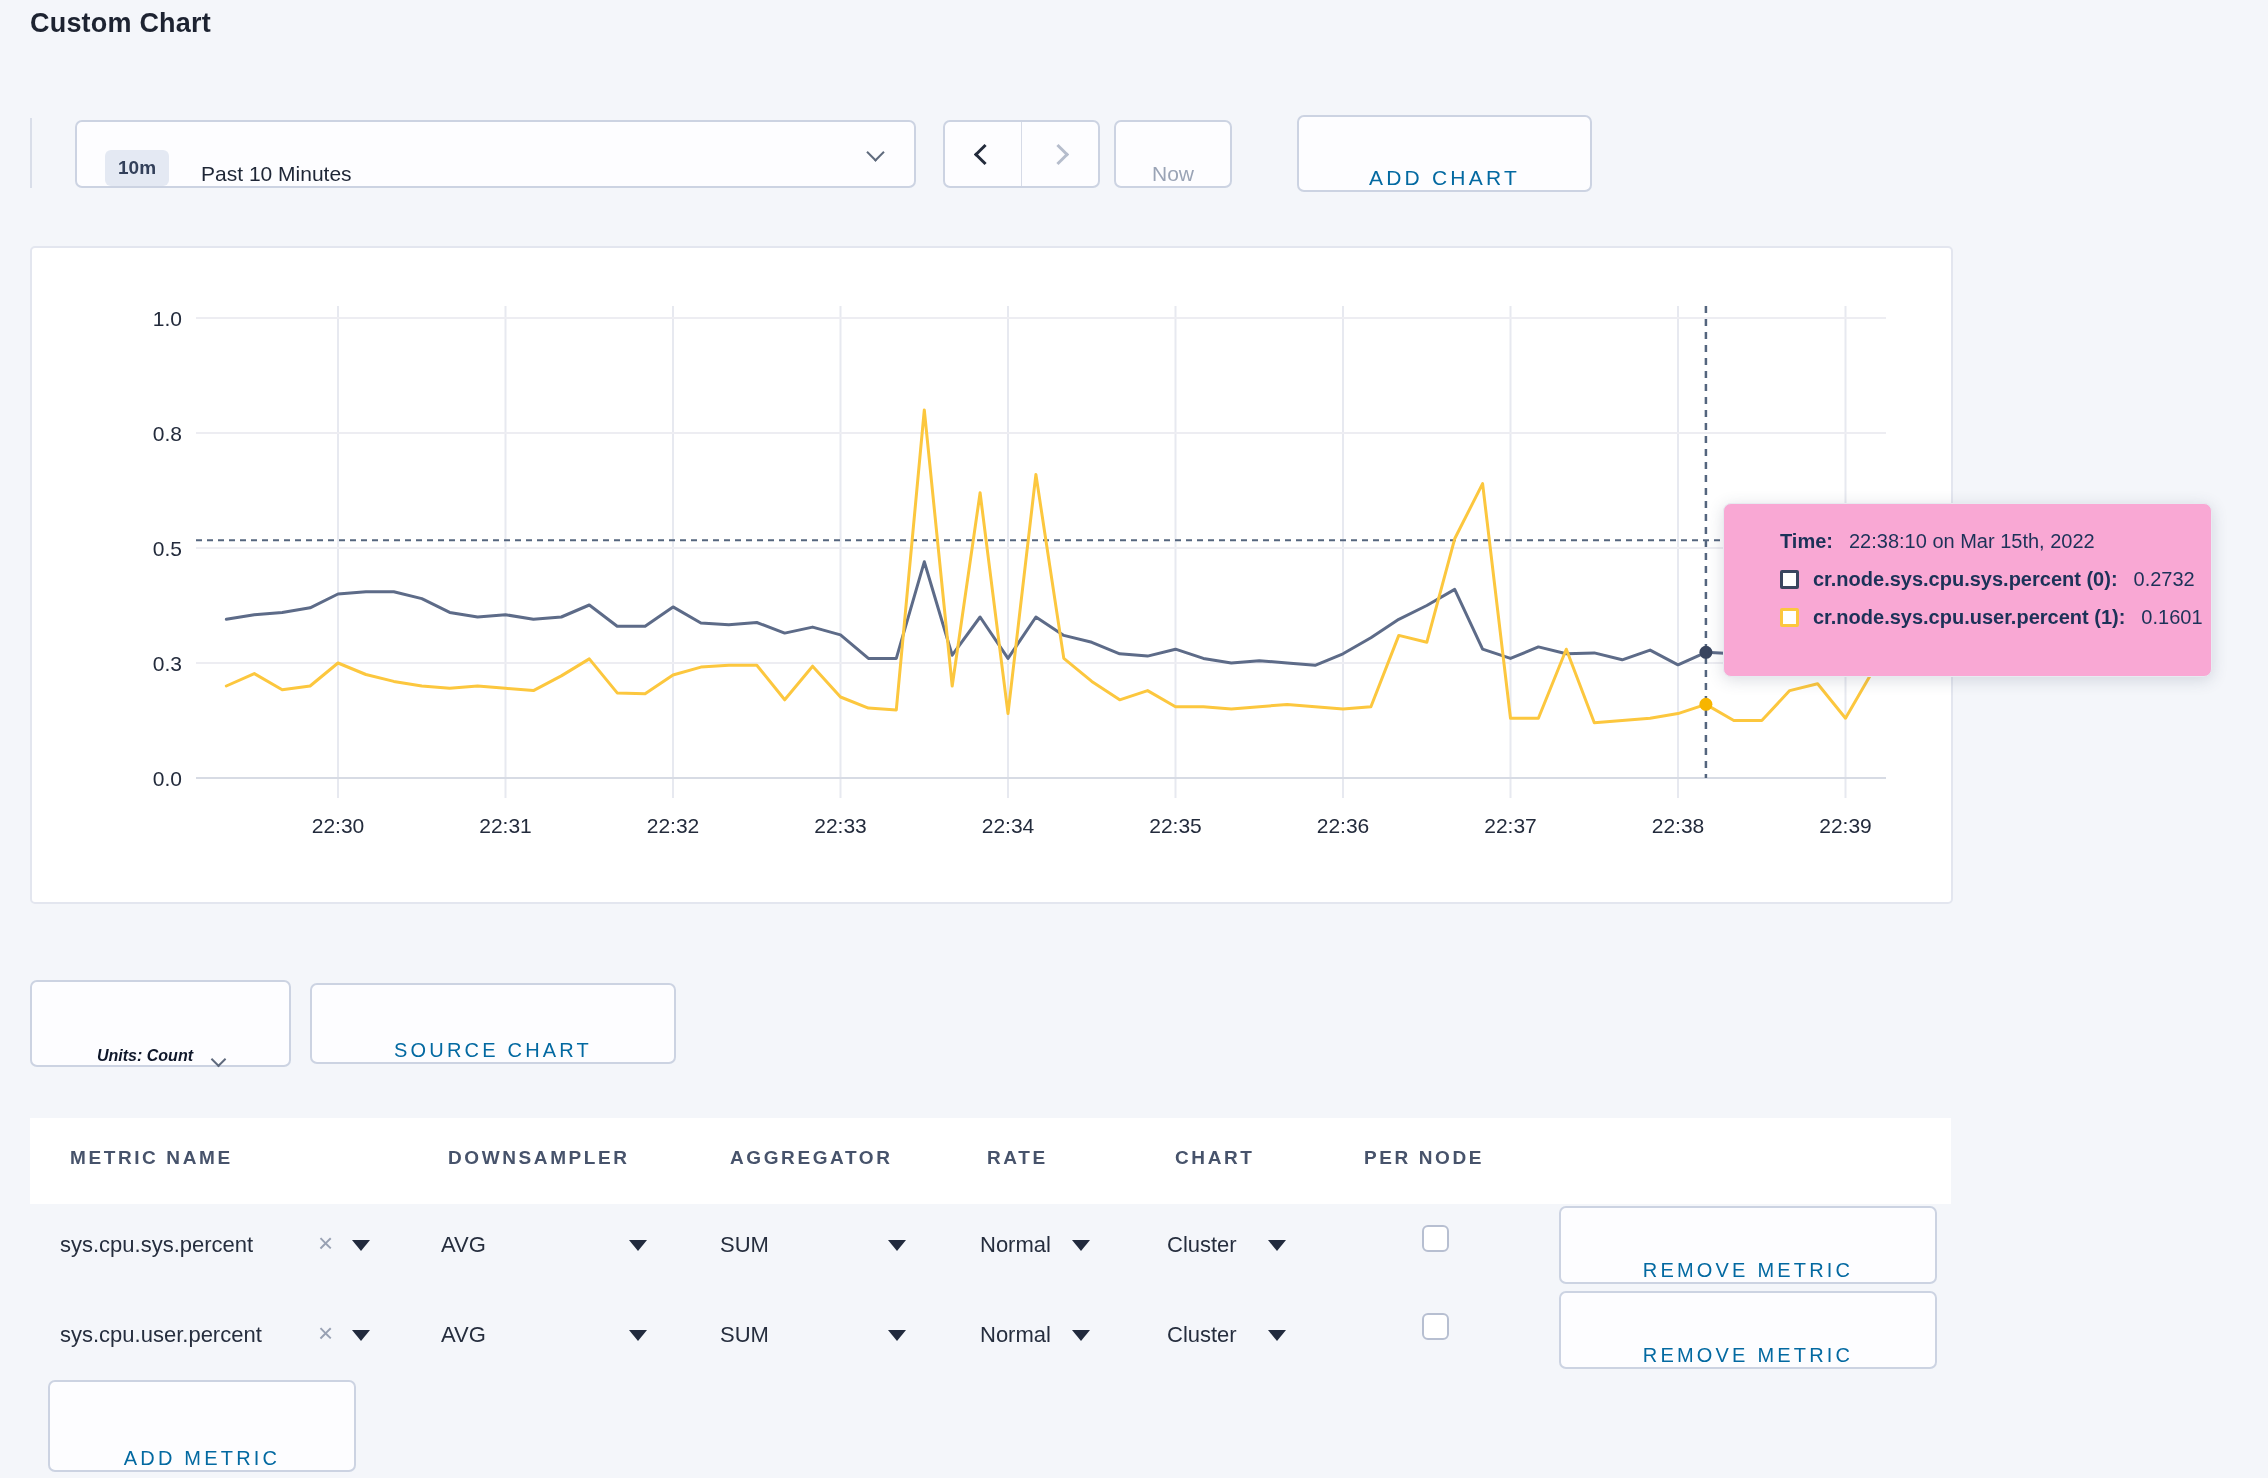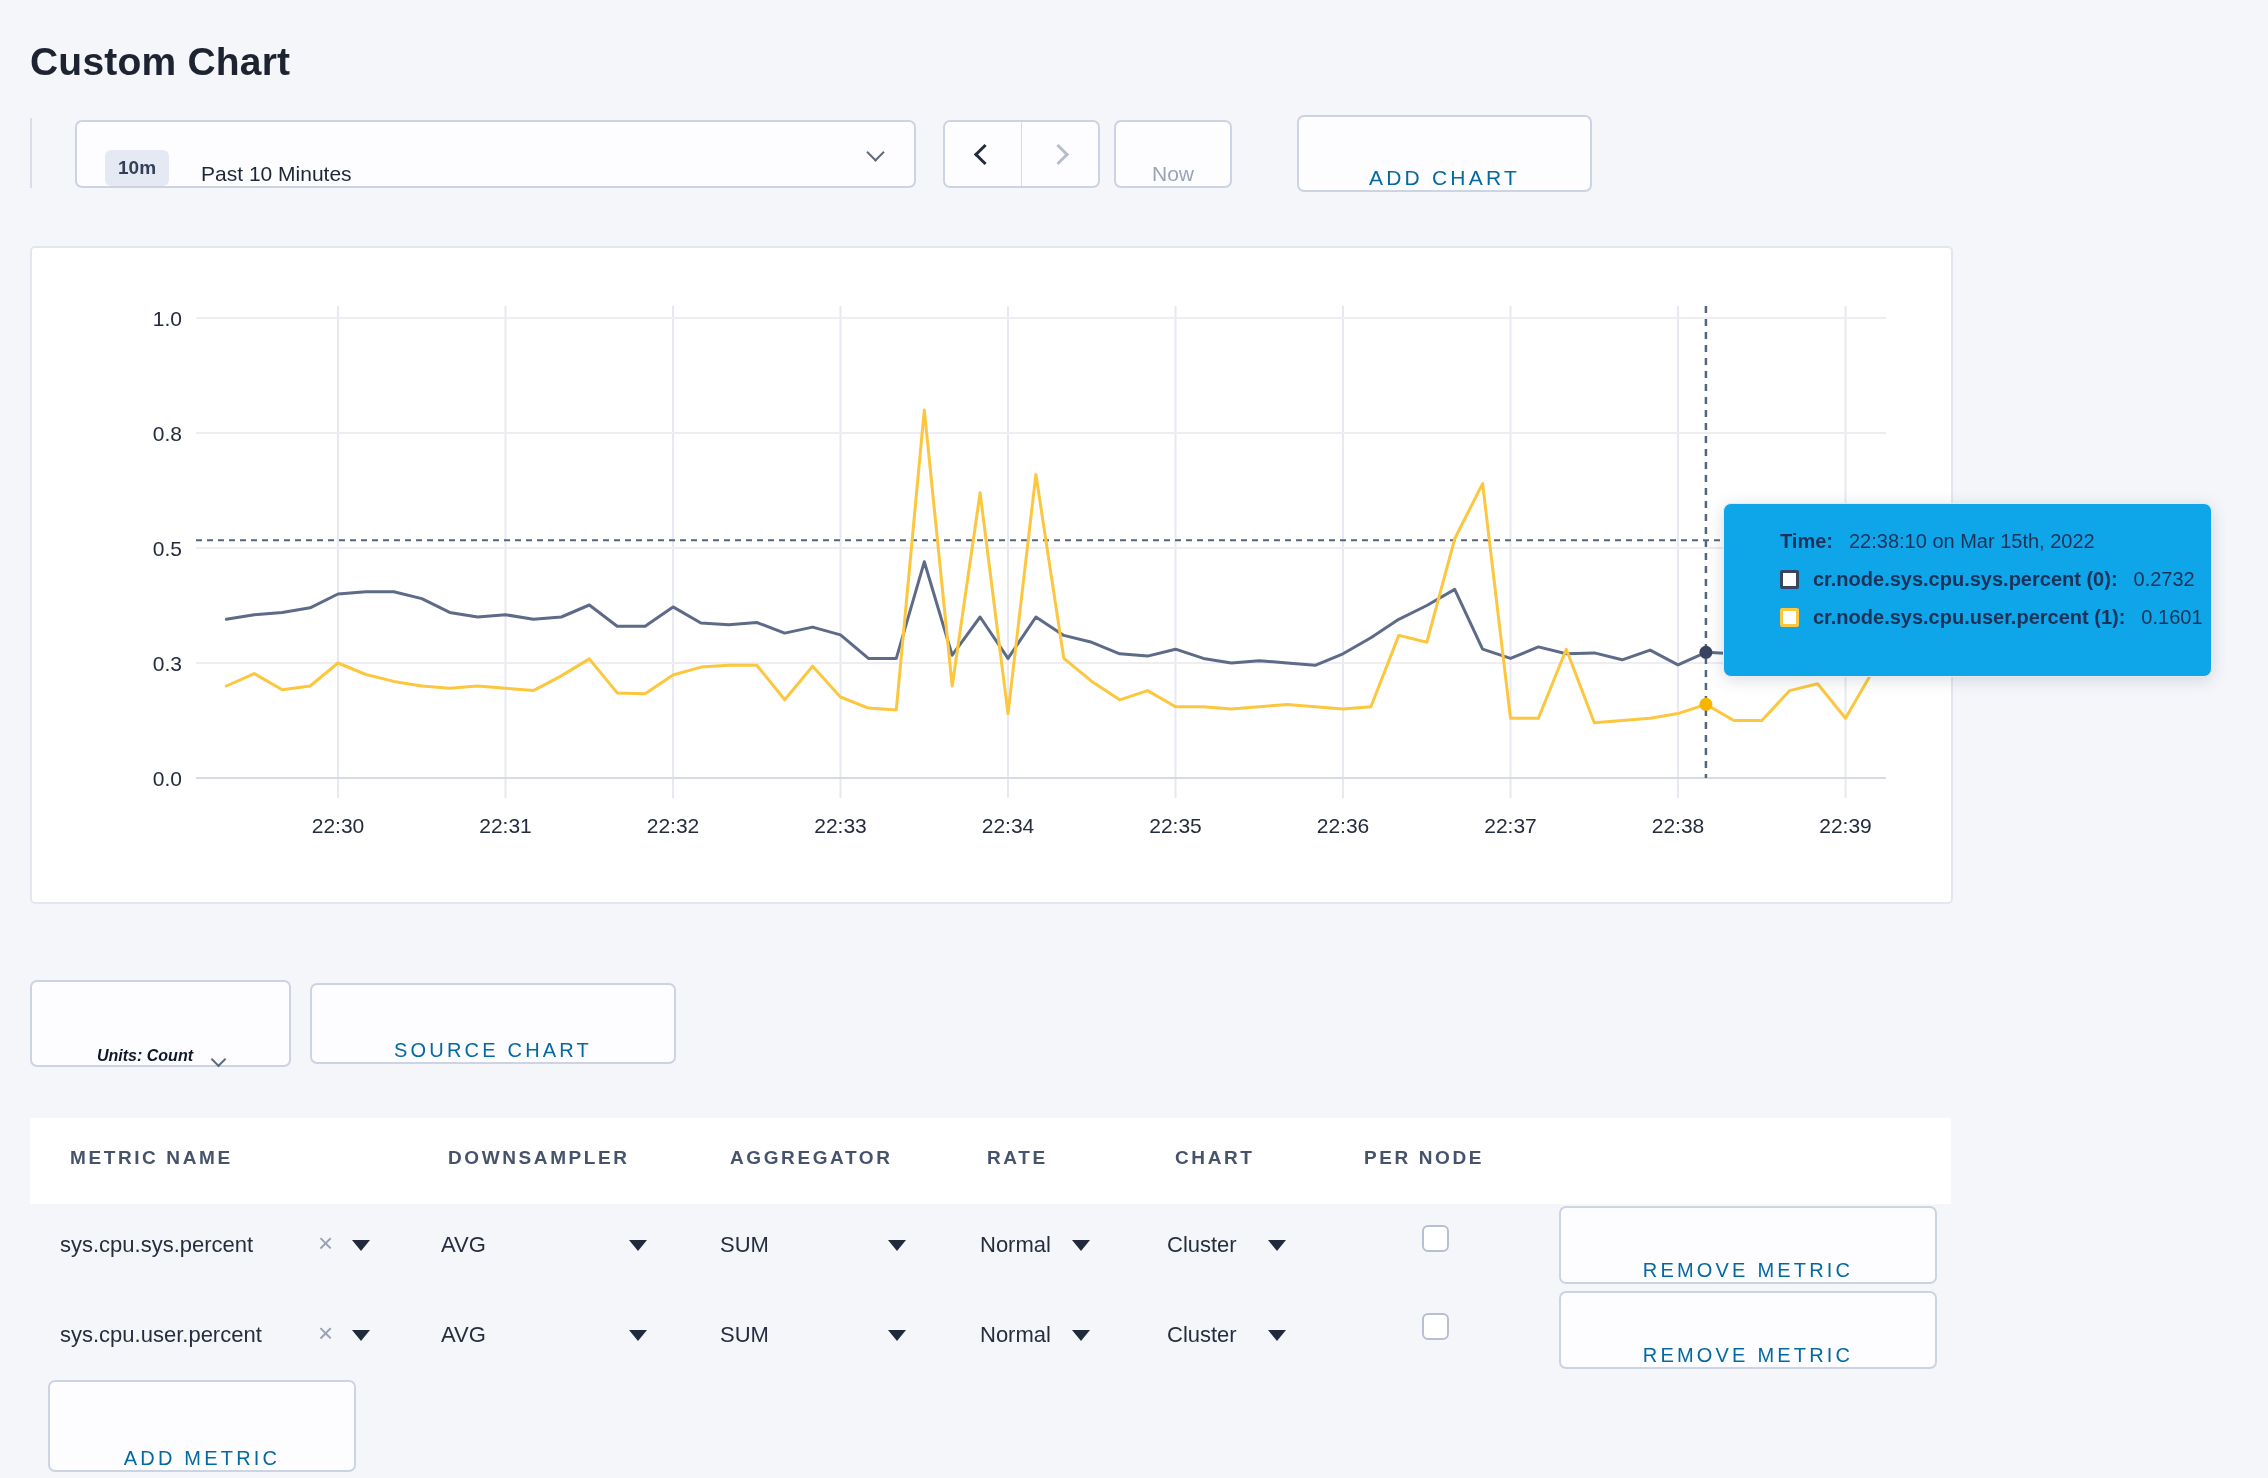--- a/index.html
+++ b/index.html
@@ -5,21 +5,21 @@
   * { box-sizing: border-box; margin: 0; padding: 0; }
   html,body { background:#e9ebf2; }
   #app {
     position: relative; width: 2268px; height: 1478px;
     background: #f4f6fa; overflow: hidden;
     font-family: "Liberation Sans", sans-serif; color:#222a3a;
   }
   .abs { position:absolute; }
 
   
-  .page-title { left:30px; top:8px; font-size:39px; font-weight:700; color:#1d2331; letter-spacing:.2px;margin-top:32px; }
+  .page-title { left:30px; top:8px; font-size:27px; font-weight:700; color:#1d2331; letter-spacing:.2px; }
   .v-divider { left:30px; top:118px; width:2px; height:70px; background:#d9dee9; }
 
   .btn {
     background:#fdfdff; border:2px solid #ccd3e2; border-radius:7px;
     display:flex; align-items:flex-end; justify-content:center; cursor:pointer;
   }
   .blue-action { color:#0369a1; font-weight:400; letter-spacing:3.2px; font-size:20px; }
 
   .time-select { left:75px; top:120px; width:841px; height:68px; justify-content:flex-start; padding:0 28px; }
   .time-badge { background:#e4e9f3; border-radius:6px; padding:7px 13px; font-size:19px; font-weight:700; color:#33405a; margin-right:32px; }
@@ -37,21 +37,21 @@
   .add-chart-btn { left:1297px; top:115px; width:295px; height:77px; }
   .add-chart-btn span { font-size:21px; }
 
   
   .chart-card { left:30px; top:246px; width:1923px; height:658px; background:#ffffff; border:2px solid #e3e6ef; border-radius:5px; }
   #chart-svg { left:30px; top:246px; pointer-events:none; }
   .ax { font-family:"Liberation Sans",sans-serif; font-size:21px; fill:#232b3c; }
 
   
   .tooltip {
-    left:1723px; top:503px; width:489px; height:174px; background:#0ea5e9;
+    left:1723px; top:503px; width:489px; height:174px; background:#f9a8d4;
     border:1px solid #e8eaf1; border-radius:8px; box-shadow:0 3px 16px rgba(55,65,95,.18);
     padding:26px 24px 0 56px; font-size:20px; color:#1c3258; z-index:5;
   }
   .tt-row { display:flex; align-items:center; margin-bottom:15px; white-space:nowrap; }
   .tt-label { font-weight:700; margin-right:16px; }
   .tt-swatch { width:19px; height:19px; border:3.5px solid #1c3258; border-radius:2px; background:#fff; margin-right:14px; flex:0 0 auto; }
 
   
   .units-btn { left:30px; top:980px; width:261px; height:87px; }
   .units-btn .lbl { font-size:16px; font-weight:700; color:#0f172a; margin-right:20px;font-style:italic; }

